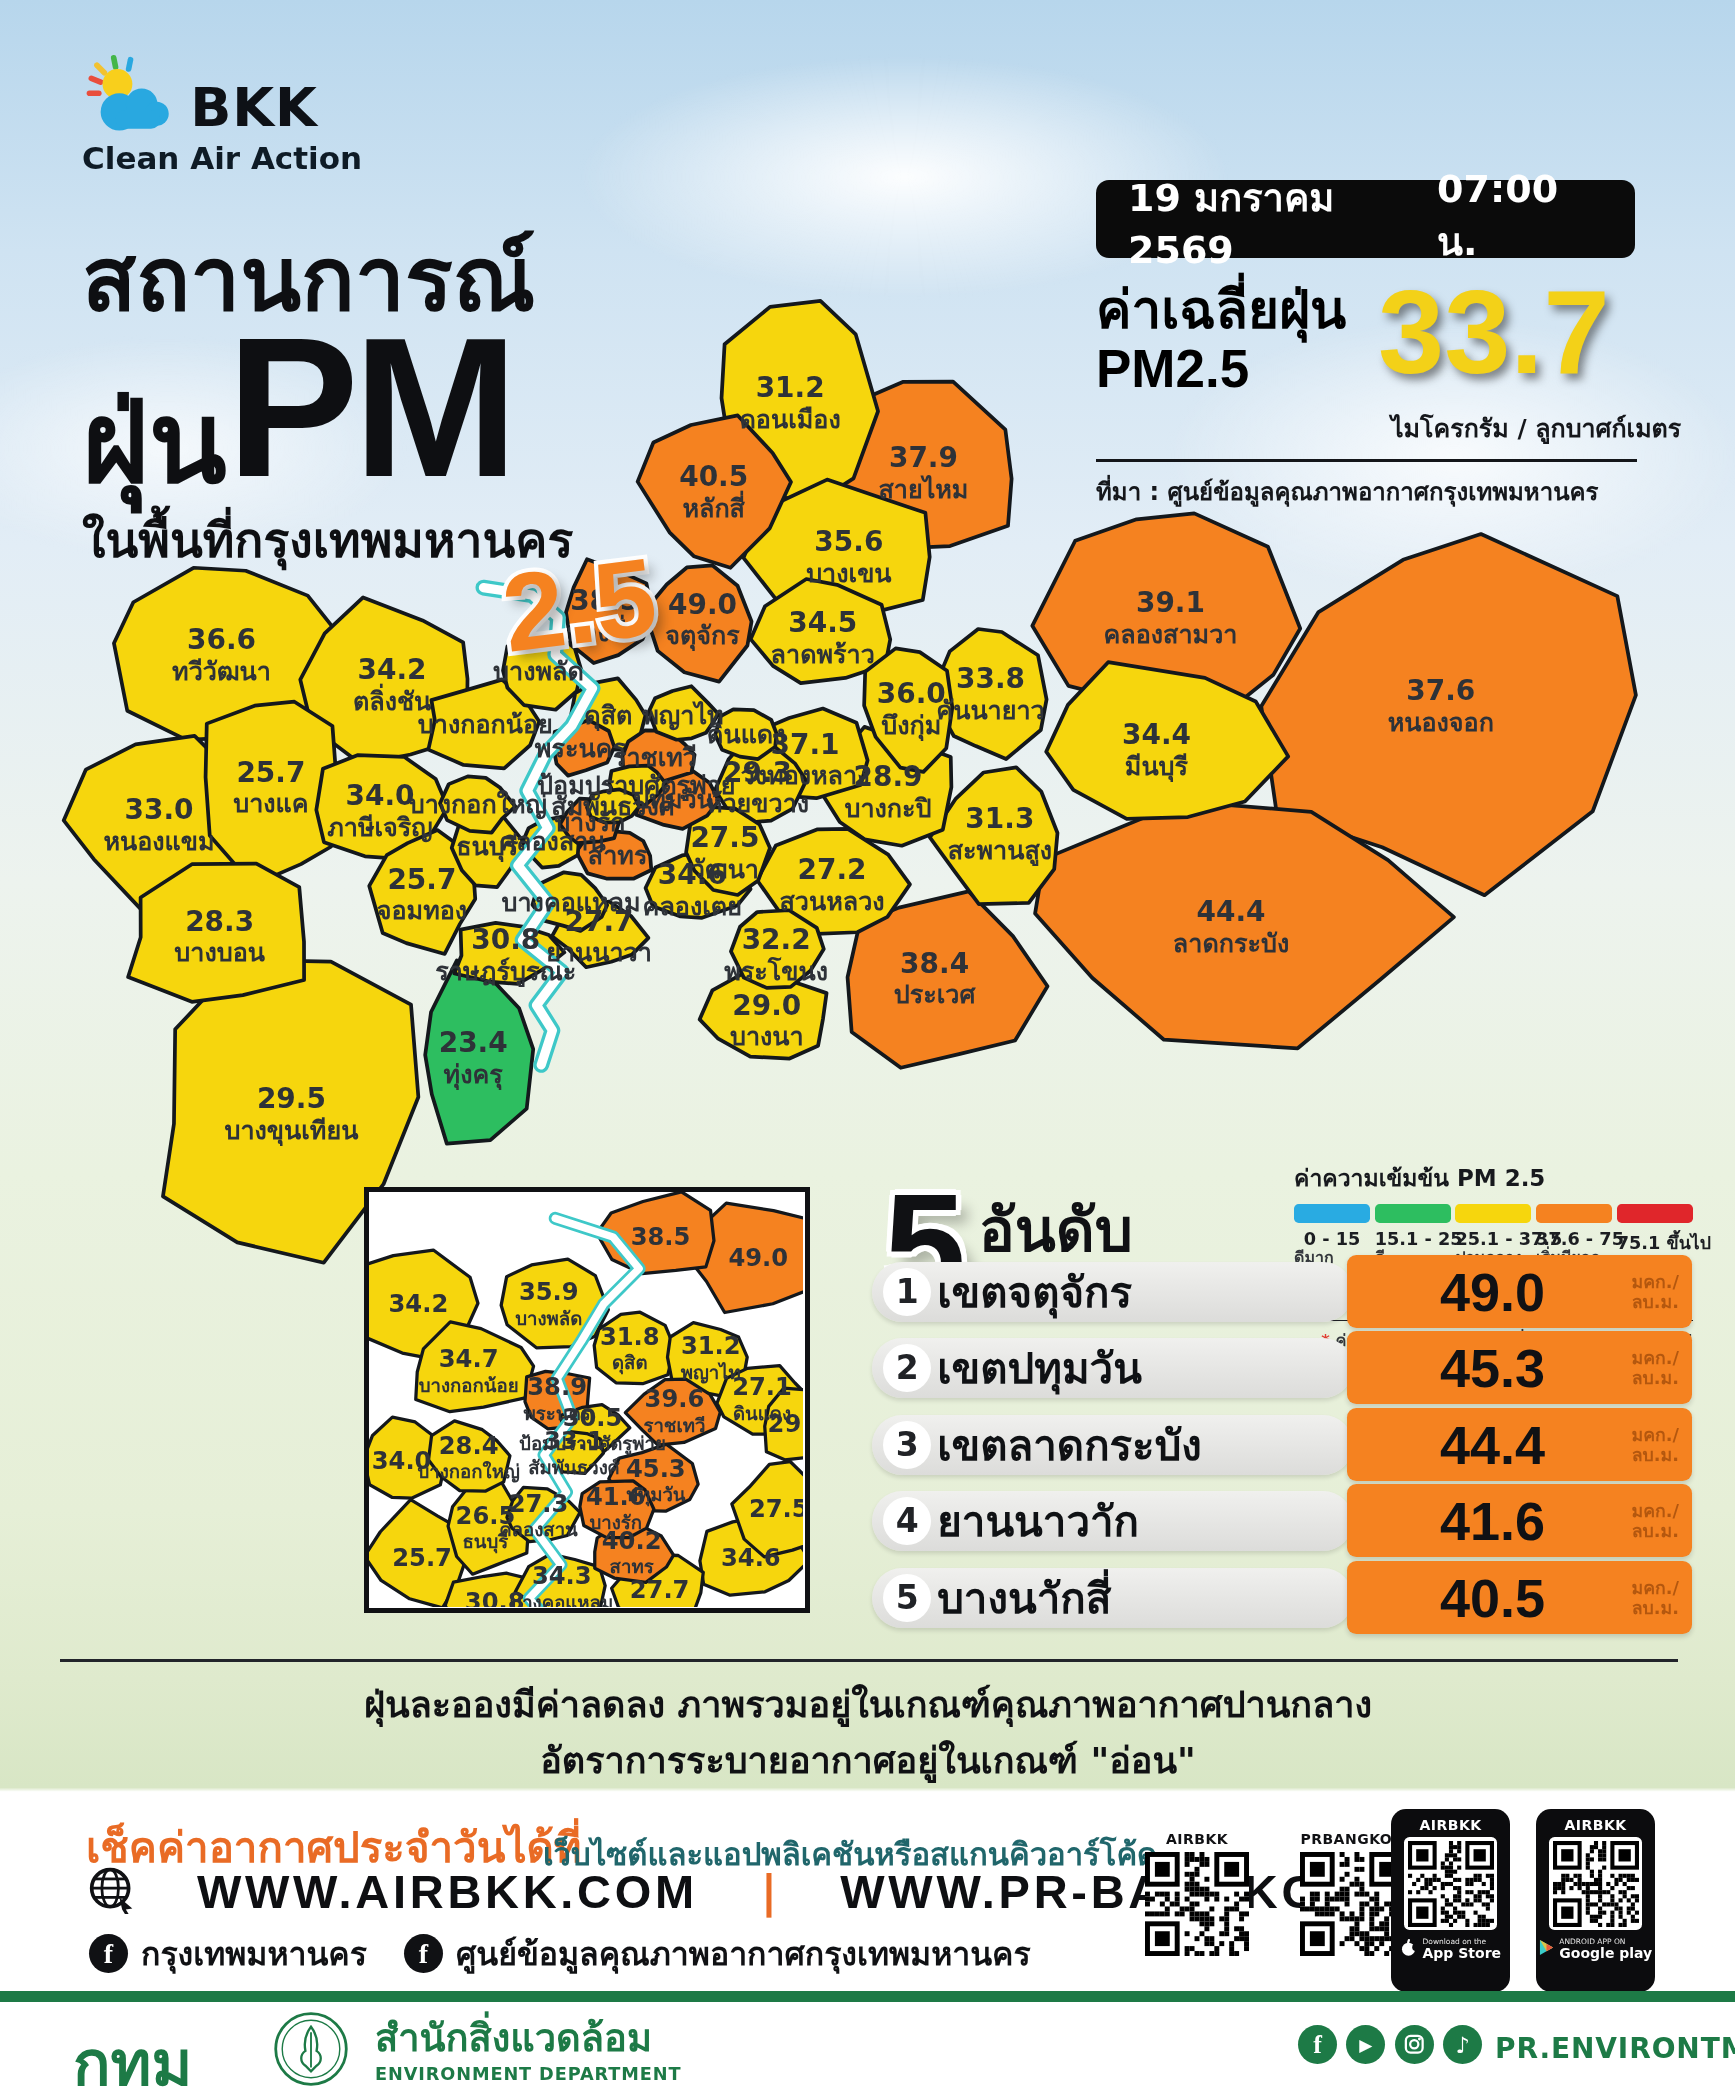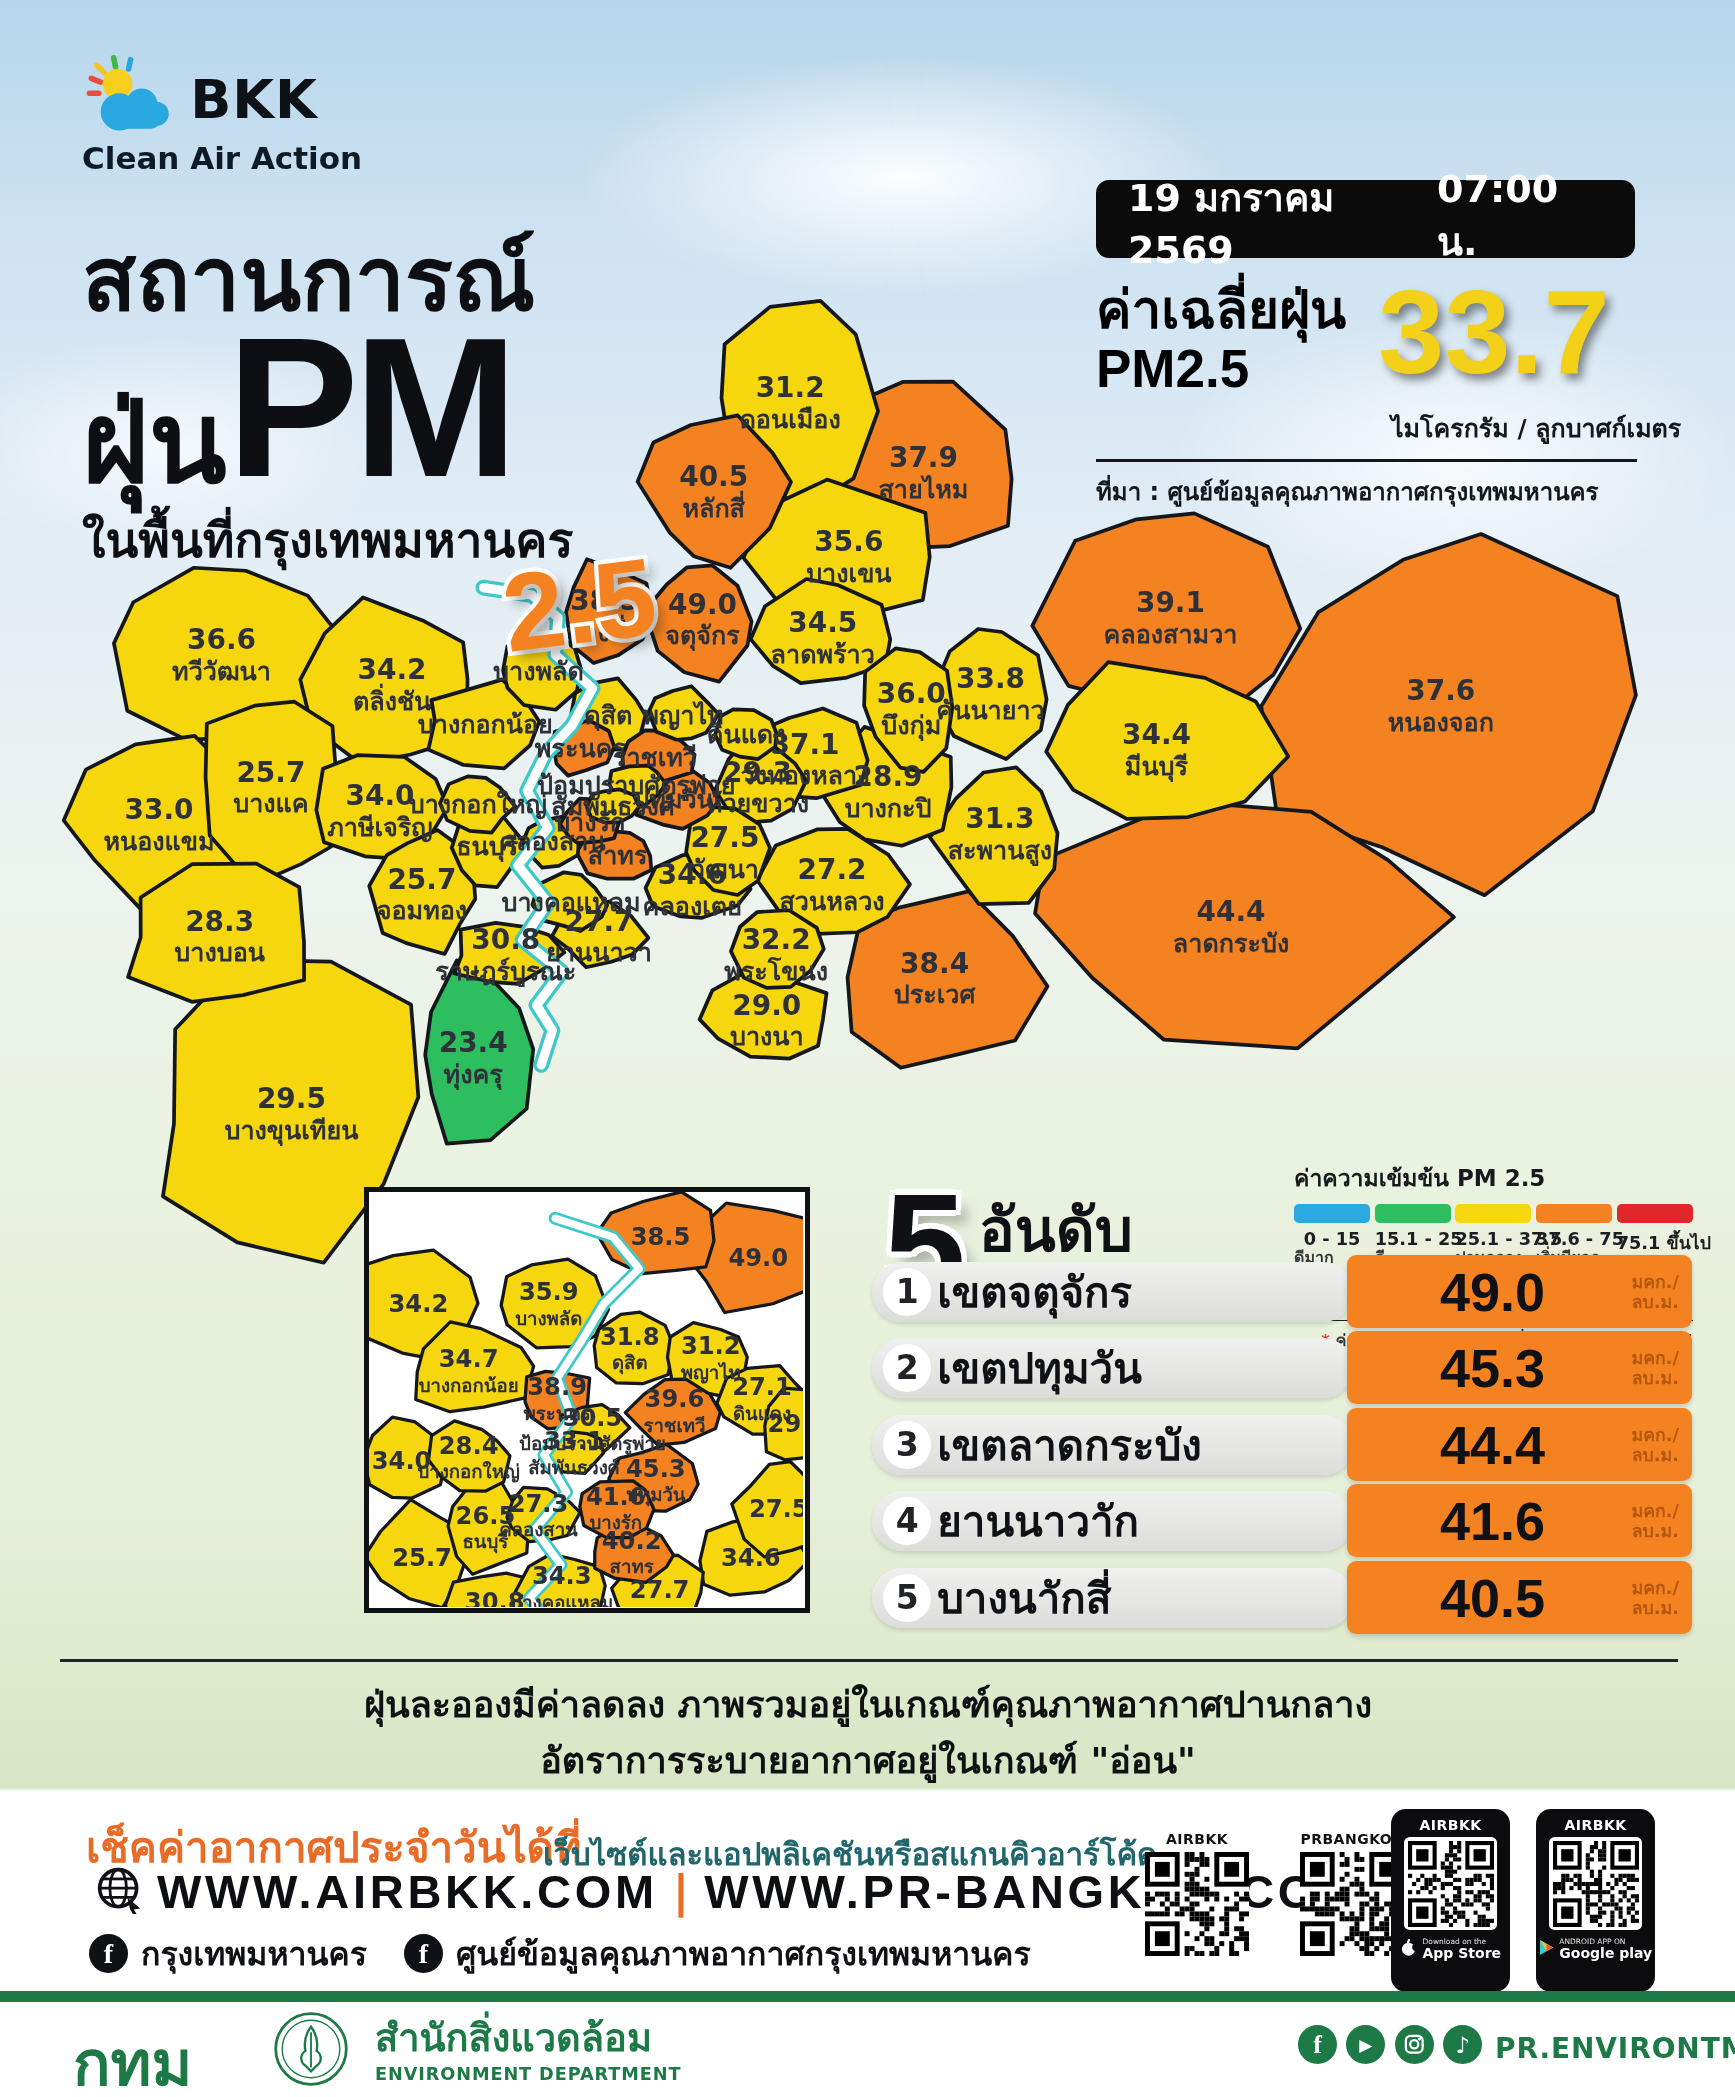--- a/index.html
+++ b/index.html
@@ -76,21 +76,21 @@
   }
   .rank-value{font-weight:800;font-size:54px;color:#101114;font-family:"Liberation Sans",sans-serif;margin-right:54px;}
   .rank-unit{position:absolute;right:13px;top:50%;transform:translateY(-50%);font-weight:800;font-size:17.7px;line-height:1.15;color:rgba(126,52,0,.55);text-align:center;}
   
   .sum-divider{left:60px;top:1659px;width:1618px;height:2.8px;background:#22242a;}
   .summary1{left:0;top:1676px;width:1736px;text-align:center;font-weight:800;font-size:36px;color:#101114;}
   .summary2{left:0;top:1732px;width:1736px;text-align:center;font-weight:800;font-size:36px;color:#101114;}
   
   .check-label{left:86px;top:1814px;font-weight:800;font-size:42px;color:#e96b25;}
   .method-label{left:543px;top:1829px;font-weight:700;font-size:31px;color:#20666b;}
-  .url-row{left:96px;top:1864px;display:flex;align-items:center;}
+  .url-row{left:88px;top:1864px;display:flex;align-items:center;gap:48px;}
   .url-text{font-weight:800;font-size:47px;letter-spacing:3.7px;color:#0e0f12;font-family:"Liberation Sans",sans-serif;}
   .url-sep{font-weight:800;font-size:45px;color:#e96b25;margin:0 15px;}
   .fb-row{left:89px;top:1928px;display:flex;align-items:center;gap:13px;}
   .fb-icon{width:39px;height:39px;border-radius:50%;background:#101114;color:#fff;display:flex;align-items:center;justify-content:center;font-weight:800;font-size:28px;font-family:"Liberation Serif",serif;}
   .fb-name{font-weight:700;font-size:32px;color:#101114;margin-right:24px;}
   .qr-plain{width:112px;text-align:center;}
   .qr-label{font-weight:800;font-size:14px;color:#101114;letter-spacing:0.5px;}
   .qr-label-w{font-weight:800;font-size:14px;color:#fff;letter-spacing:0.5px;text-align:center;}
   .badge{width:119px;height:183px;background:#0c0c0e;border-radius:15px;padding-top:7.5px;box-sizing:border-box;}
   .badge-qr{width:93px;height:93px;background:#fff;border-radius:5.6px;margin:4.7px auto 0;padding:3.7px;box-sizing:border-box;}
@@ -130,21 +130,21 @@
         </g>
         <circle cx="38" cy="32" r="16" fill="#f8cf1c"></circle>
         <g fill="#29a8e0">
           <circle cx="40" cy="62" r="20"></circle>
           <circle cx="64" cy="54" r="17"></circle>
           <circle cx="80" cy="64" r="13"></circle>
           <rect x="36" y="60" width="48" height="20" rx="10"></rect>
         </g>
       </svg>
     </span>
-    <span class="brand-text" style="margin-left:11.2px;margin-bottom:13px;">BKK</span>
+    <span class="brand-text" style="margin-left:11.2px;margin-bottom:5px;">BKK</span>
   </div>
   <div class="brand-sub">Clean Air Action</div>
 </div>
 
 <div class="abs" style="left:82px;top:235px;width:708px;z-index:3;">
   <div class="title-l1">สถานการณ์</div>
   <div class="title-l2">
     <span class="title-fun">ฝุ่น</span>
     <span class="title-pm">PM</span>
   </div>

